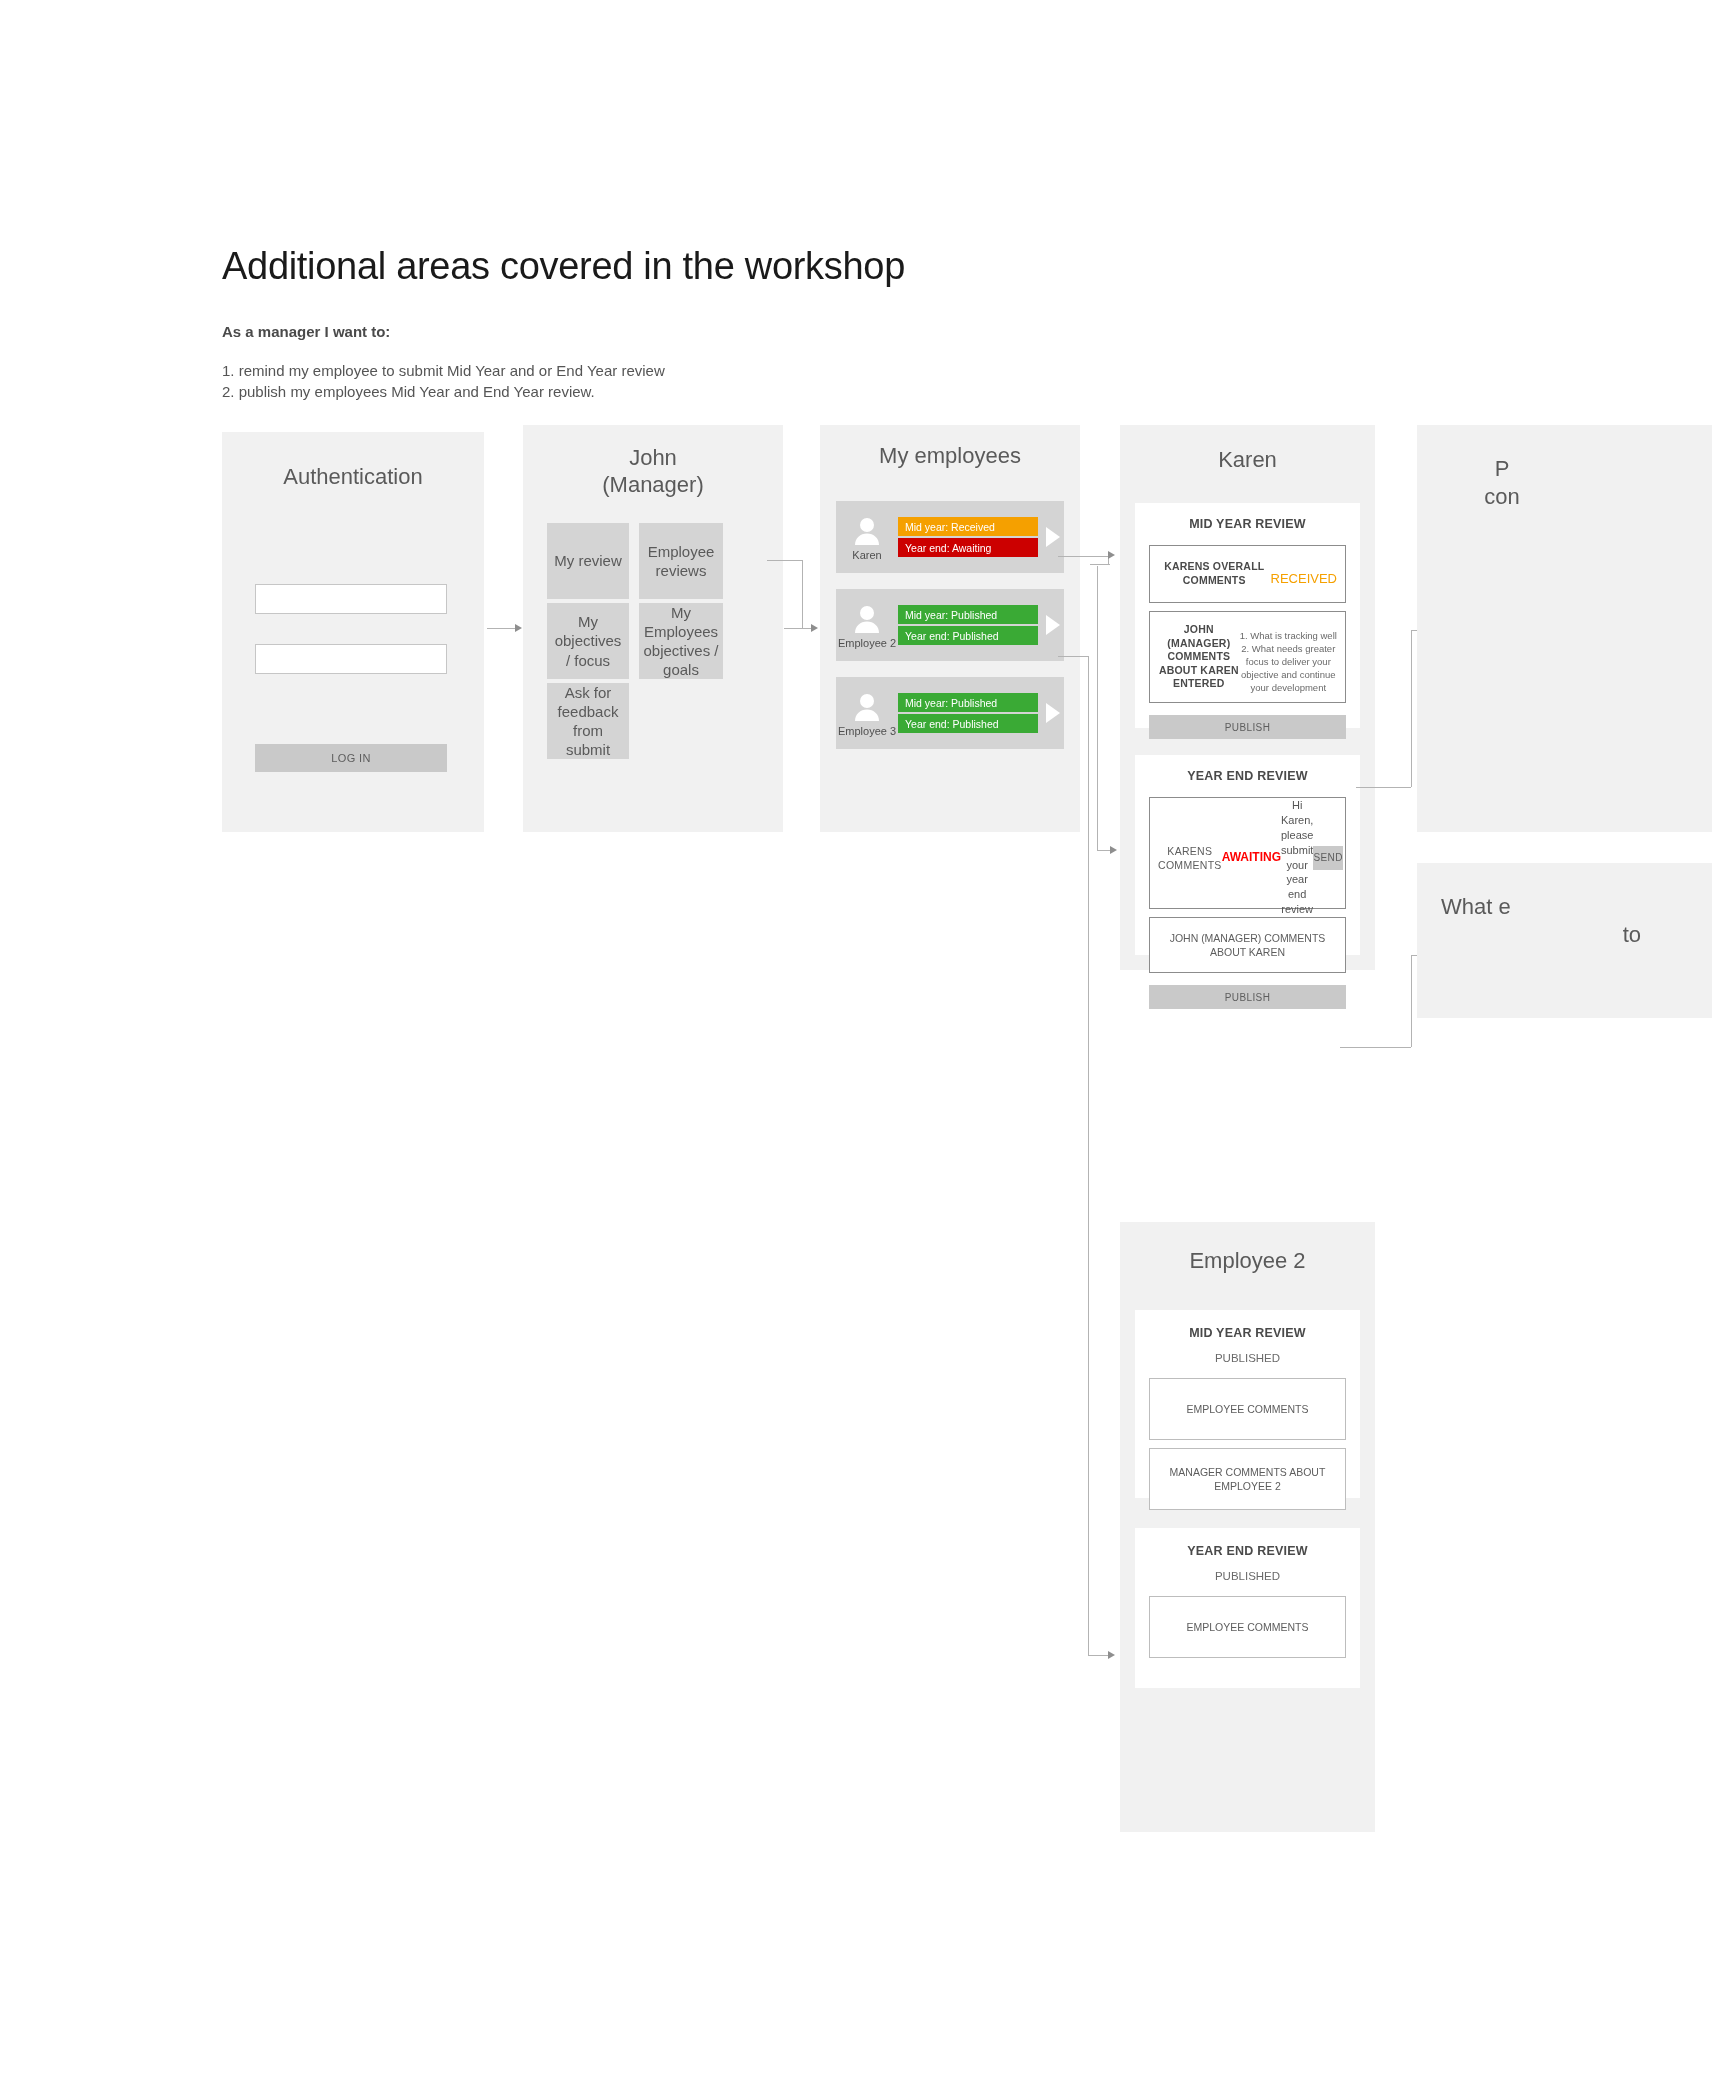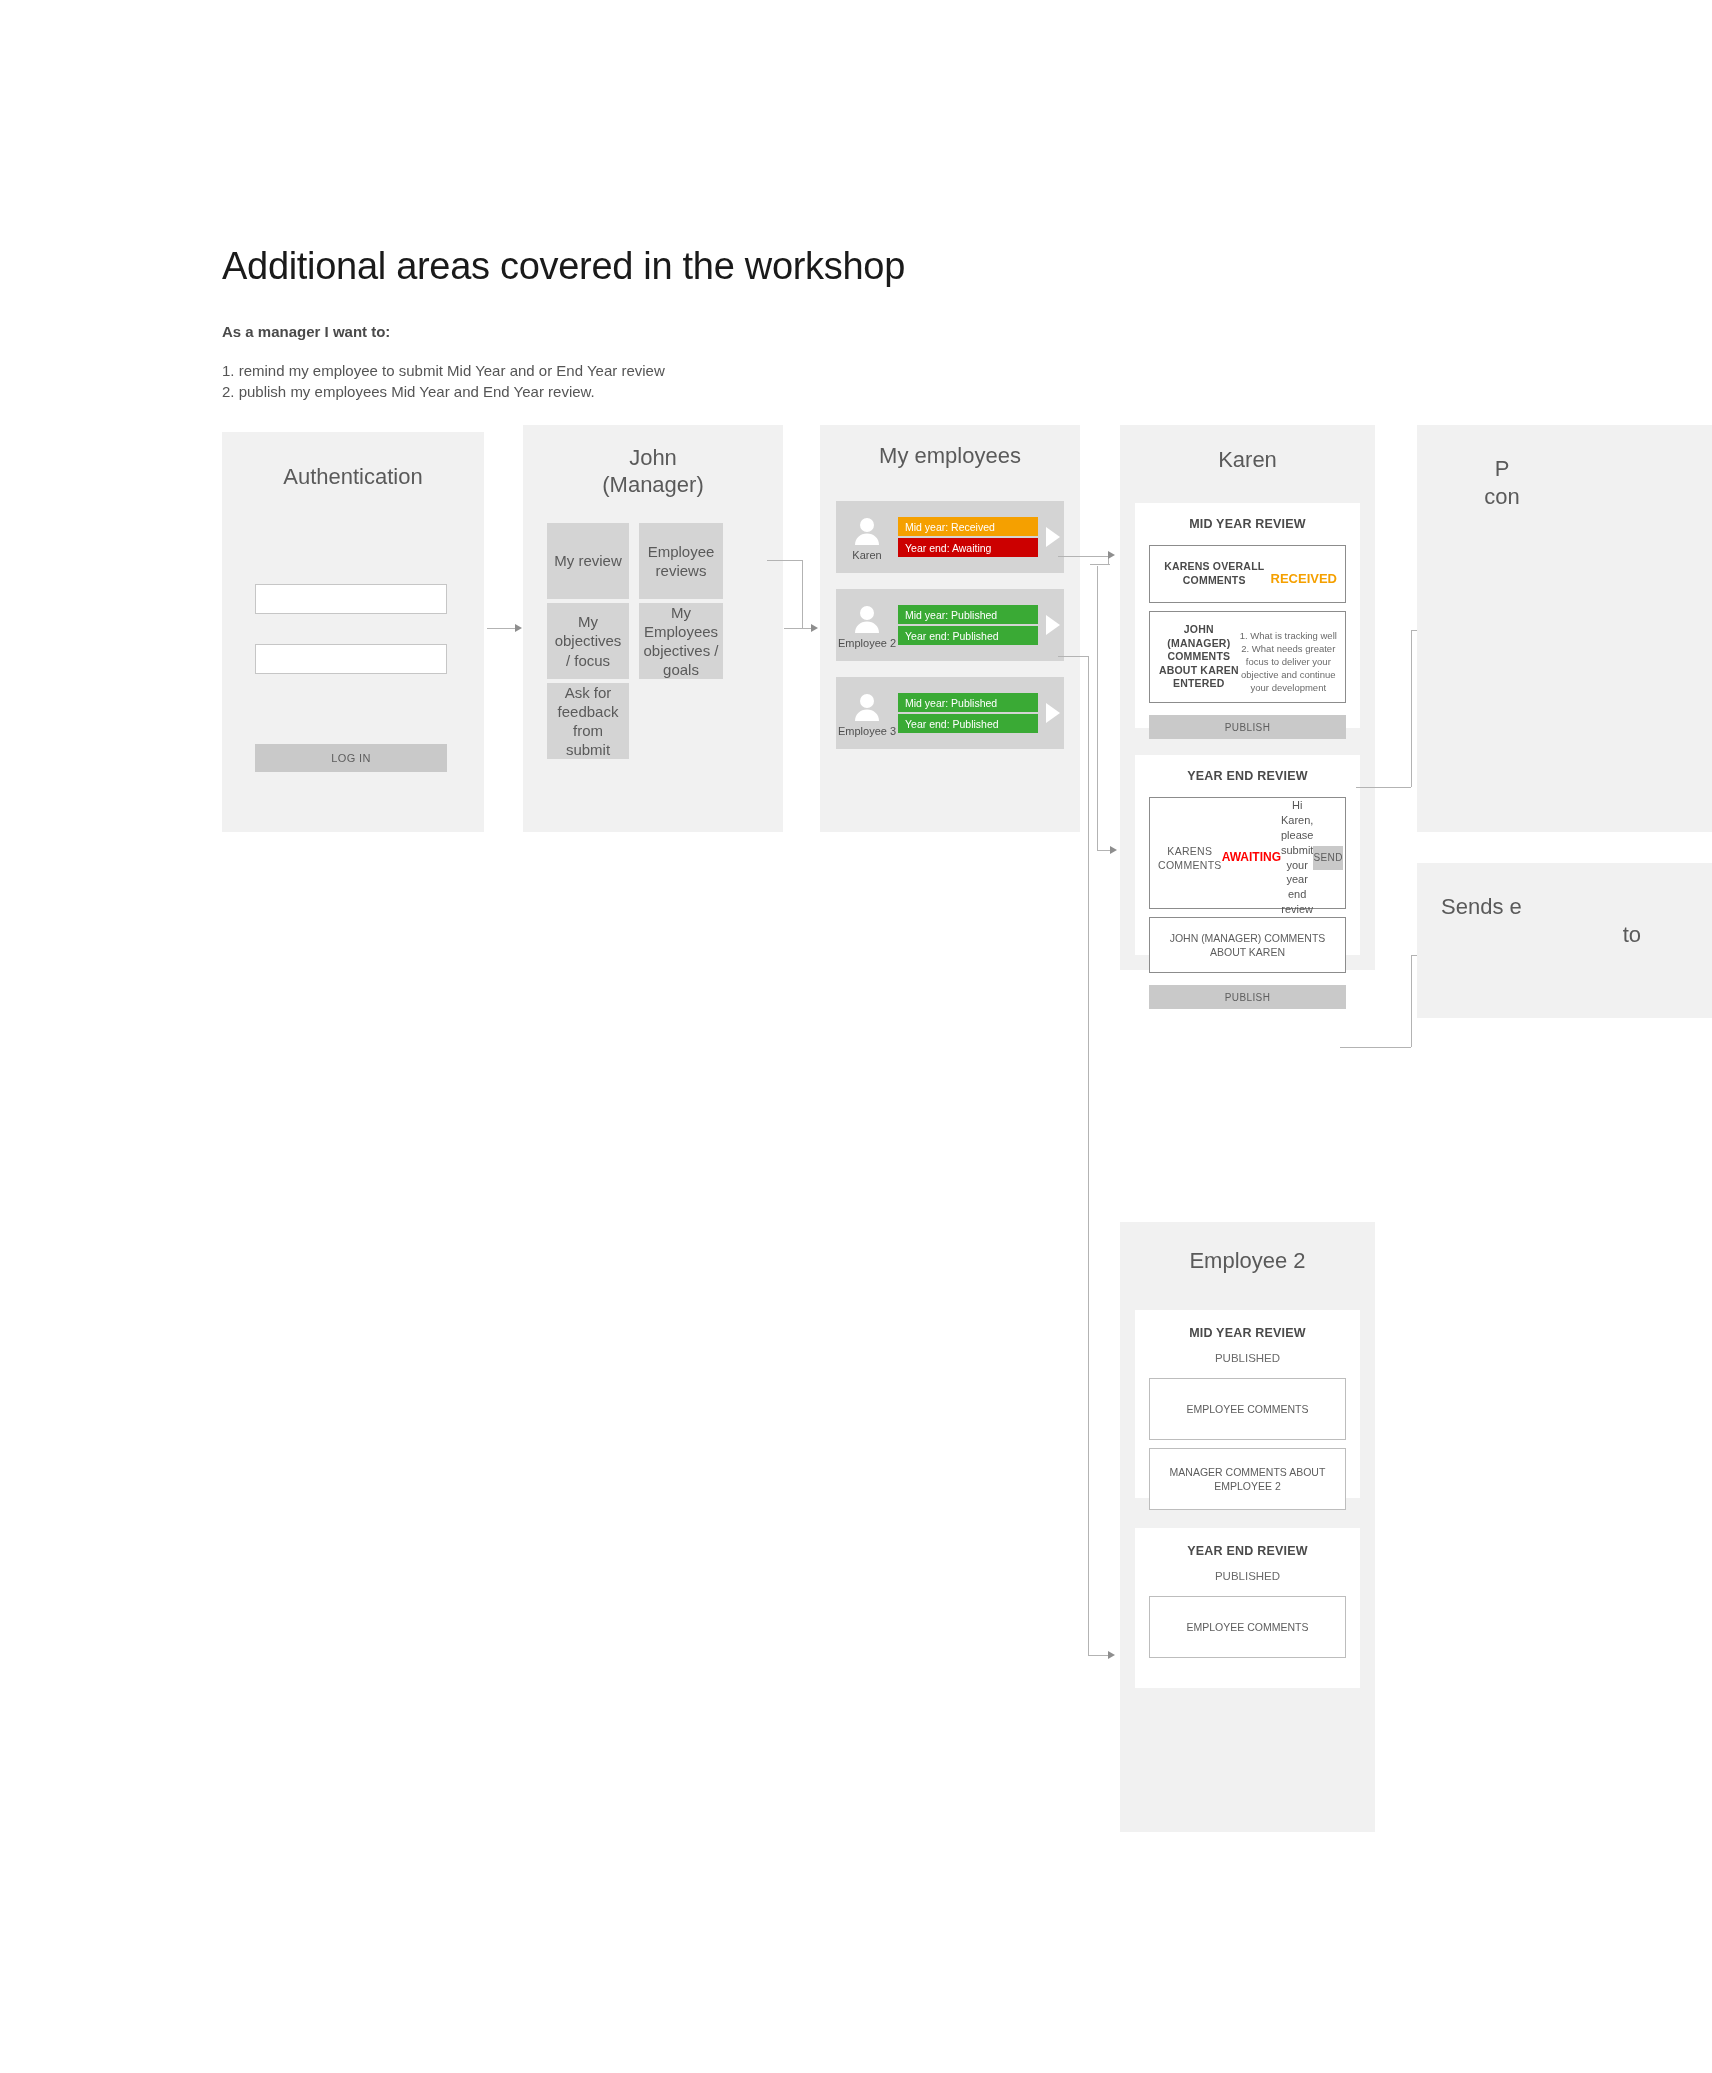--- a/index.html
+++ b/index.html
@@ -113,21 +113,21 @@
     border: 1px solid #8c8c8c; background: #fff;
     display: flex; align-items: center;
     justify-content: center; padding: 10px 8px; text-align: center;
   }
   .box-light { border: 1px solid #bdbdbd; }
   .box-label {
     font-size: 10.5px; font-weight: 700; color: #4a4a4a;
     letter-spacing: 0.2px; line-height: 1.3;
   }
   .box-label-reg { font-size: 10.5px; font-weight: 400; color: #5d5d5d; line-height: 1.35; }
-  .status-word { font-size: 13px; font-weight: 700; margin-top: 8px; }
+  .status-word { font-size: 13px; font-weight: 400; margin-top: 8px; }
   .box-body { font-size: 9.5px; color: #6a6a6a; line-height: 1.38; margin-top: 9px; }
   .box-msg { font-size: 11px; color: #555; line-height: 1.35; margin-top: 9px; }
   .flat-btn {
     background: #c9c9c9; color: #5d5d5d; font-size: 10px;
     letter-spacing: 0.4px; height: 24px; display: flex;
     align-items: center; justify-content: center; border: none;
     font-family: "Liberation Sans", sans-serif;
   }
 
   
@@ -340,18 +340,18 @@
 
   <div class="panel-clip" id="panel-publish">
     <div class="clip-title">
       <div>P</div>
       <div>con</div>
     </div>
   </div>
 
   <div class="panel-clip" id="panel-email">
     <div class="clip-title" style="text-align:left; margin-left:24px; width:200px;">
-      <div>Sends e</div>
+      <div>What e</div>
       <div style="text-align:right;">to</div>
     </div>
   </div>
 
 </div>
 
 </body></html>

